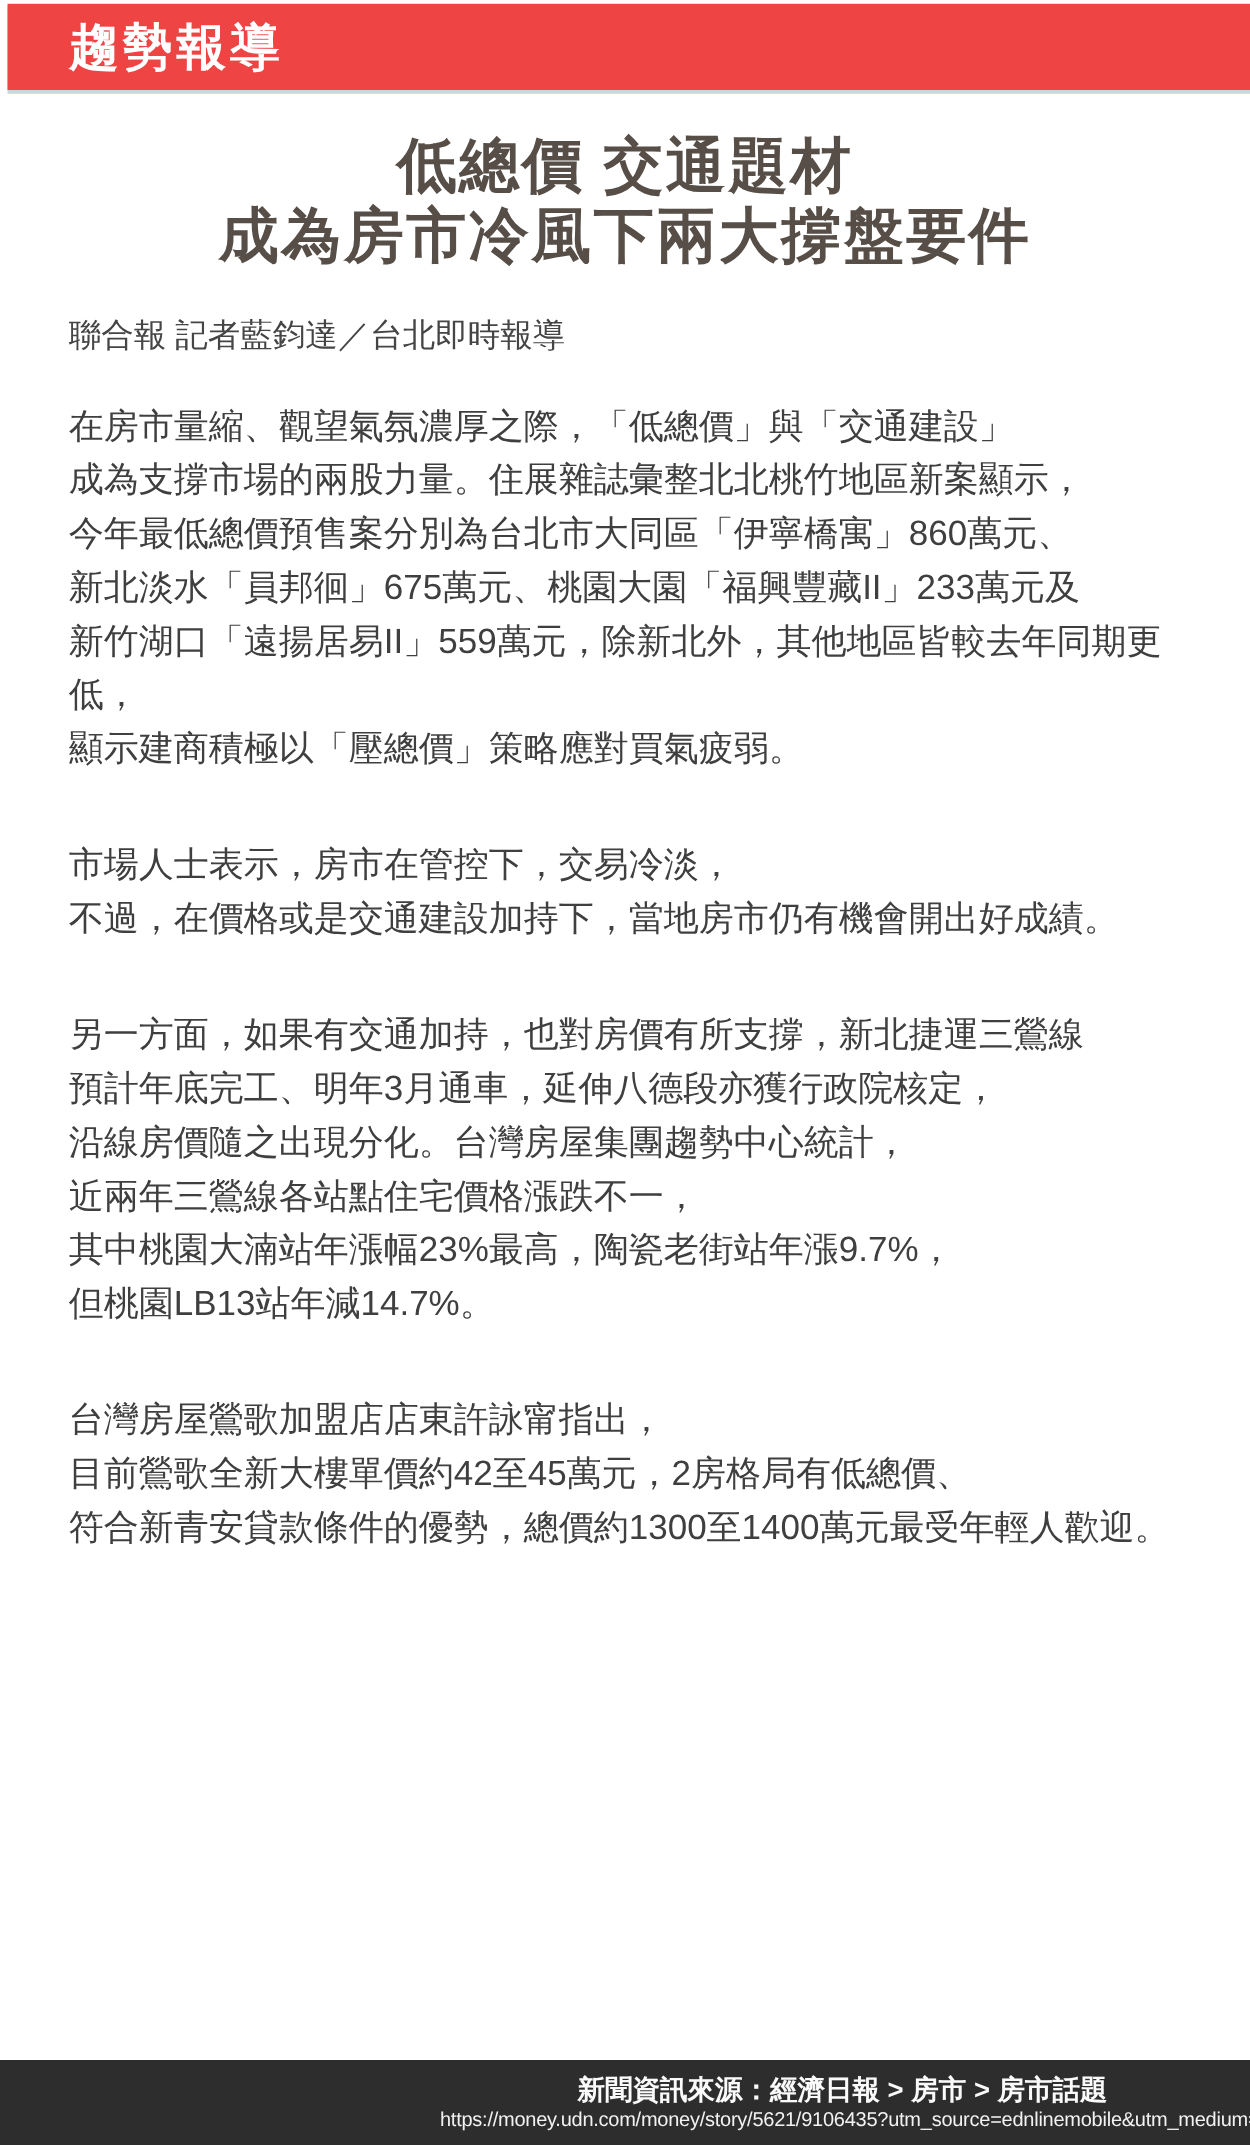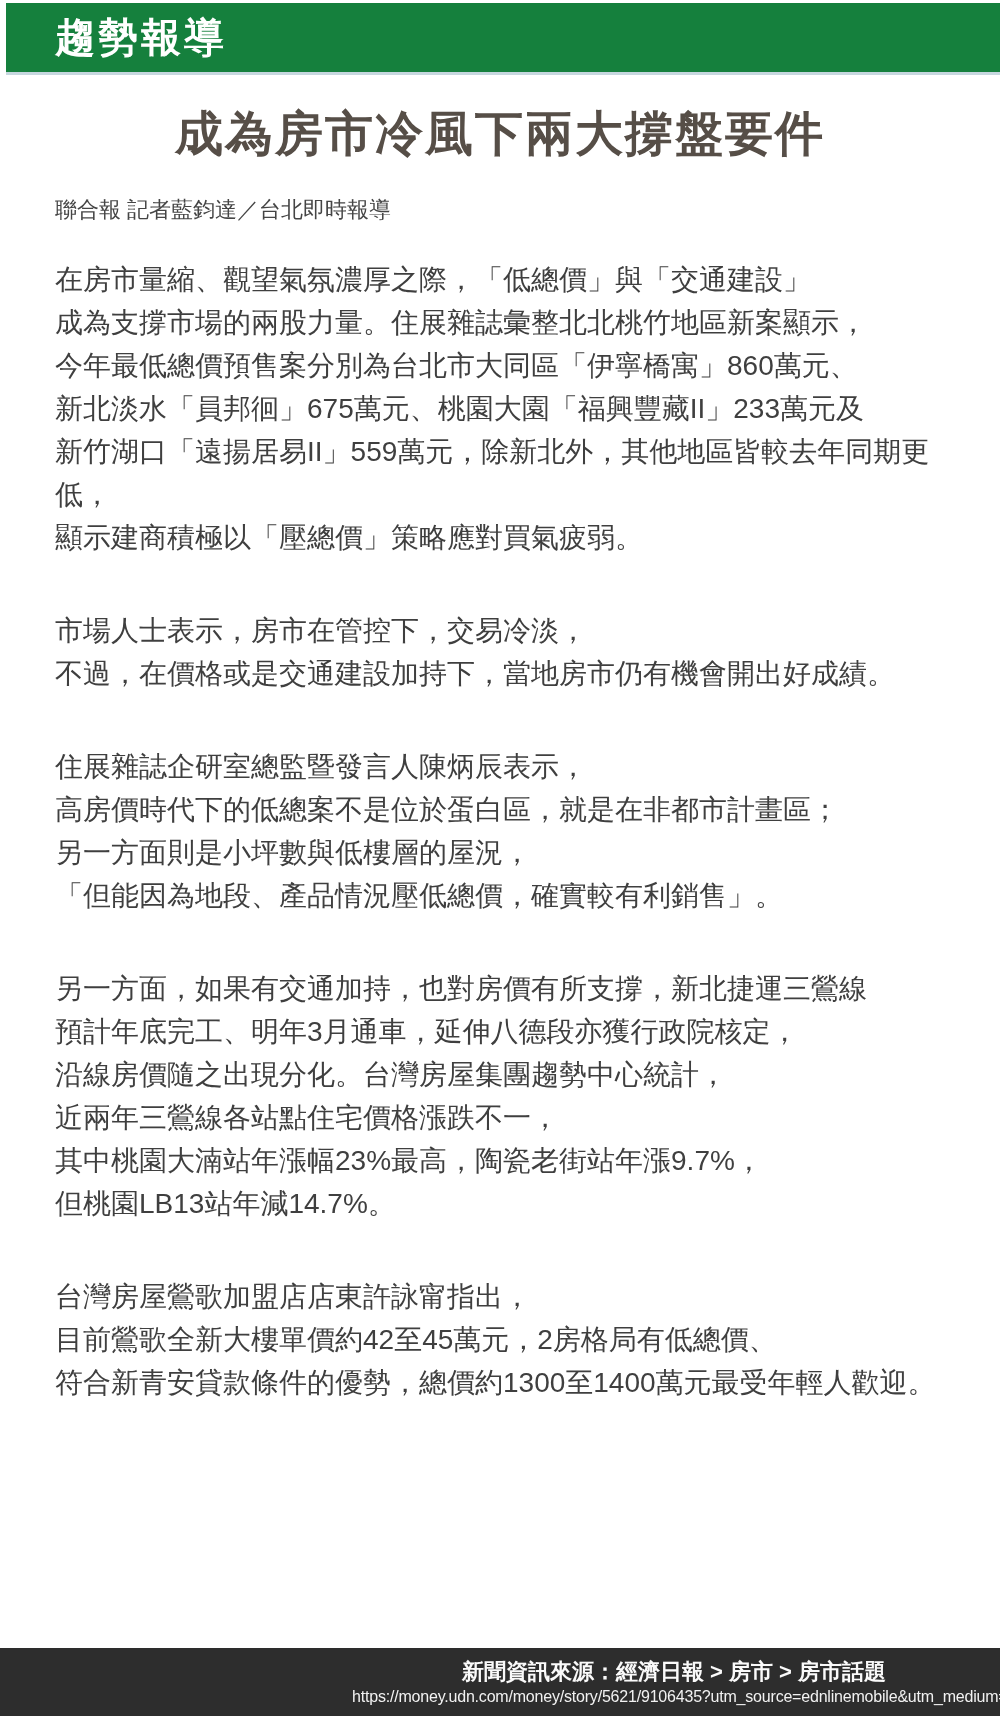--- a/index.html
+++ b/index.html
@@ -7,21 +7,21 @@
     position: relative;
     width: 1000px;
     height: 1716px;
     background: #ffffff;
     overflow: hidden;
     font-family: "Liberation Sans", sans-serif;
   }
   .banner {
     margin: 3px 0 0 6px;
     height: 69px;
-    background: #15803d;
+    background: #ef4444;
     display: flex;
     align-items: center;
     padding-left: 49px;
     box-shadow: 0 3px 0 rgba(30, 95, 126, 0.25);
   }
   .banner-label {
     color: #ffffff;
     font-size: 40px;
     font-weight: bold;
     letter-spacing: 3px;
@@ -30,21 +30,21 @@
     margin-top: 34px;
     text-align: center;
     color: #564e47;
     font-size: 48px;
     font-weight: bold;
     line-height: 56px;
     letter-spacing: 2px;
   }
   .byline {
     margin: 33px 20px 0 55px;
-    font-size: 22px;
+    font-size: 26px;
     color: #454545;
   }
   .body-text {
     margin: 33px 18px 0 55px;
     font-size: 28px;
     color: #3f3f3f;
     line-height: 43px;
   }
   .body-text p { margin: 0 0 50px 0; }
   .footer {
@@ -76,29 +76,29 @@
 </head>
 <body>
 
 <div class="page">
 
   <div class="banner">
     <span class="banner-label">趨勢報導</span>
   </div>
 
   <div class="title">
+    <div>低總價 交通題材</div>
     <div>成為房市冷風下兩大撐盤要件</div>
   </div>
 
   <div class="byline">聯合報 記者藍鈞達／台北即時報導</div>
 
   <div class="body-text">
       <p>在房市量縮、觀望氣氛濃厚之際，「低總價」與「交通建設」<br>成為支撐市場的兩股力量。住展雜誌彙整北北桃竹地區新案顯示，<br>今年最低總價預售案分別為台北市大同區「伊寧橋寓」860萬元、<br>新北淡水「員邦徊」675萬元、桃園大園「福興豐藏II」233萬元及<br>新竹湖口「遠揚居易II」559萬元，除新北外，其他地區皆較去年同期更低，<br>顯示建商積極以「壓總價」策略應對買氣疲弱。</p>
       <p>市場人士表示，房市在管控下，交易冷淡，<br>不過，在價格或是交通建設加持下，當地房市仍有機會開出好成績。</p>
-      <p>住展雜誌企研室總監暨發言人陳炳辰表示，<br>高房價時代下的低總案不是位於蛋白區，就是在非都市計畫區；<br>另一方面則是小坪數與低樓層的屋況，<br>「但能因為地段、產品情況壓低總價，確實較有利銷售」。</p>
       <p>另一方面，如果有交通加持，也對房價有所支撐，新北捷運三鶯線<br>預計年底完工、明年3月通車，延伸八德段亦獲行政院核定，<br>沿線房價隨之出現分化。台灣房屋集團趨勢中心統計，<br>近兩年三鶯線各站點住宅價格漲跌不一，<br>其中桃園大湳站年漲幅23%最高，陶瓷老街站年漲9.7%，<br>但桃園LB13站年減14.7%。</p>
       <p>台灣房屋鶯歌加盟店店東許詠甯指出，<br>目前鶯歌全新大樓單價約42至45萬元，2房格局有低總價、<br>符合新青安貸款條件的優勢，總價約1300至1400萬元最受年輕人歡迎。</p>
     </div>
 
   <div class="footer">
     <div class="source">新聞資訊來源：經濟日報 &gt; 房市 &gt; 房市話題</div>
     <div class="url">https://money.udn.com/money/story/5621/9106435?utm_source=ednlinemobile&amp;utm_medium=share#</div>
   </div>
 
 </div>

